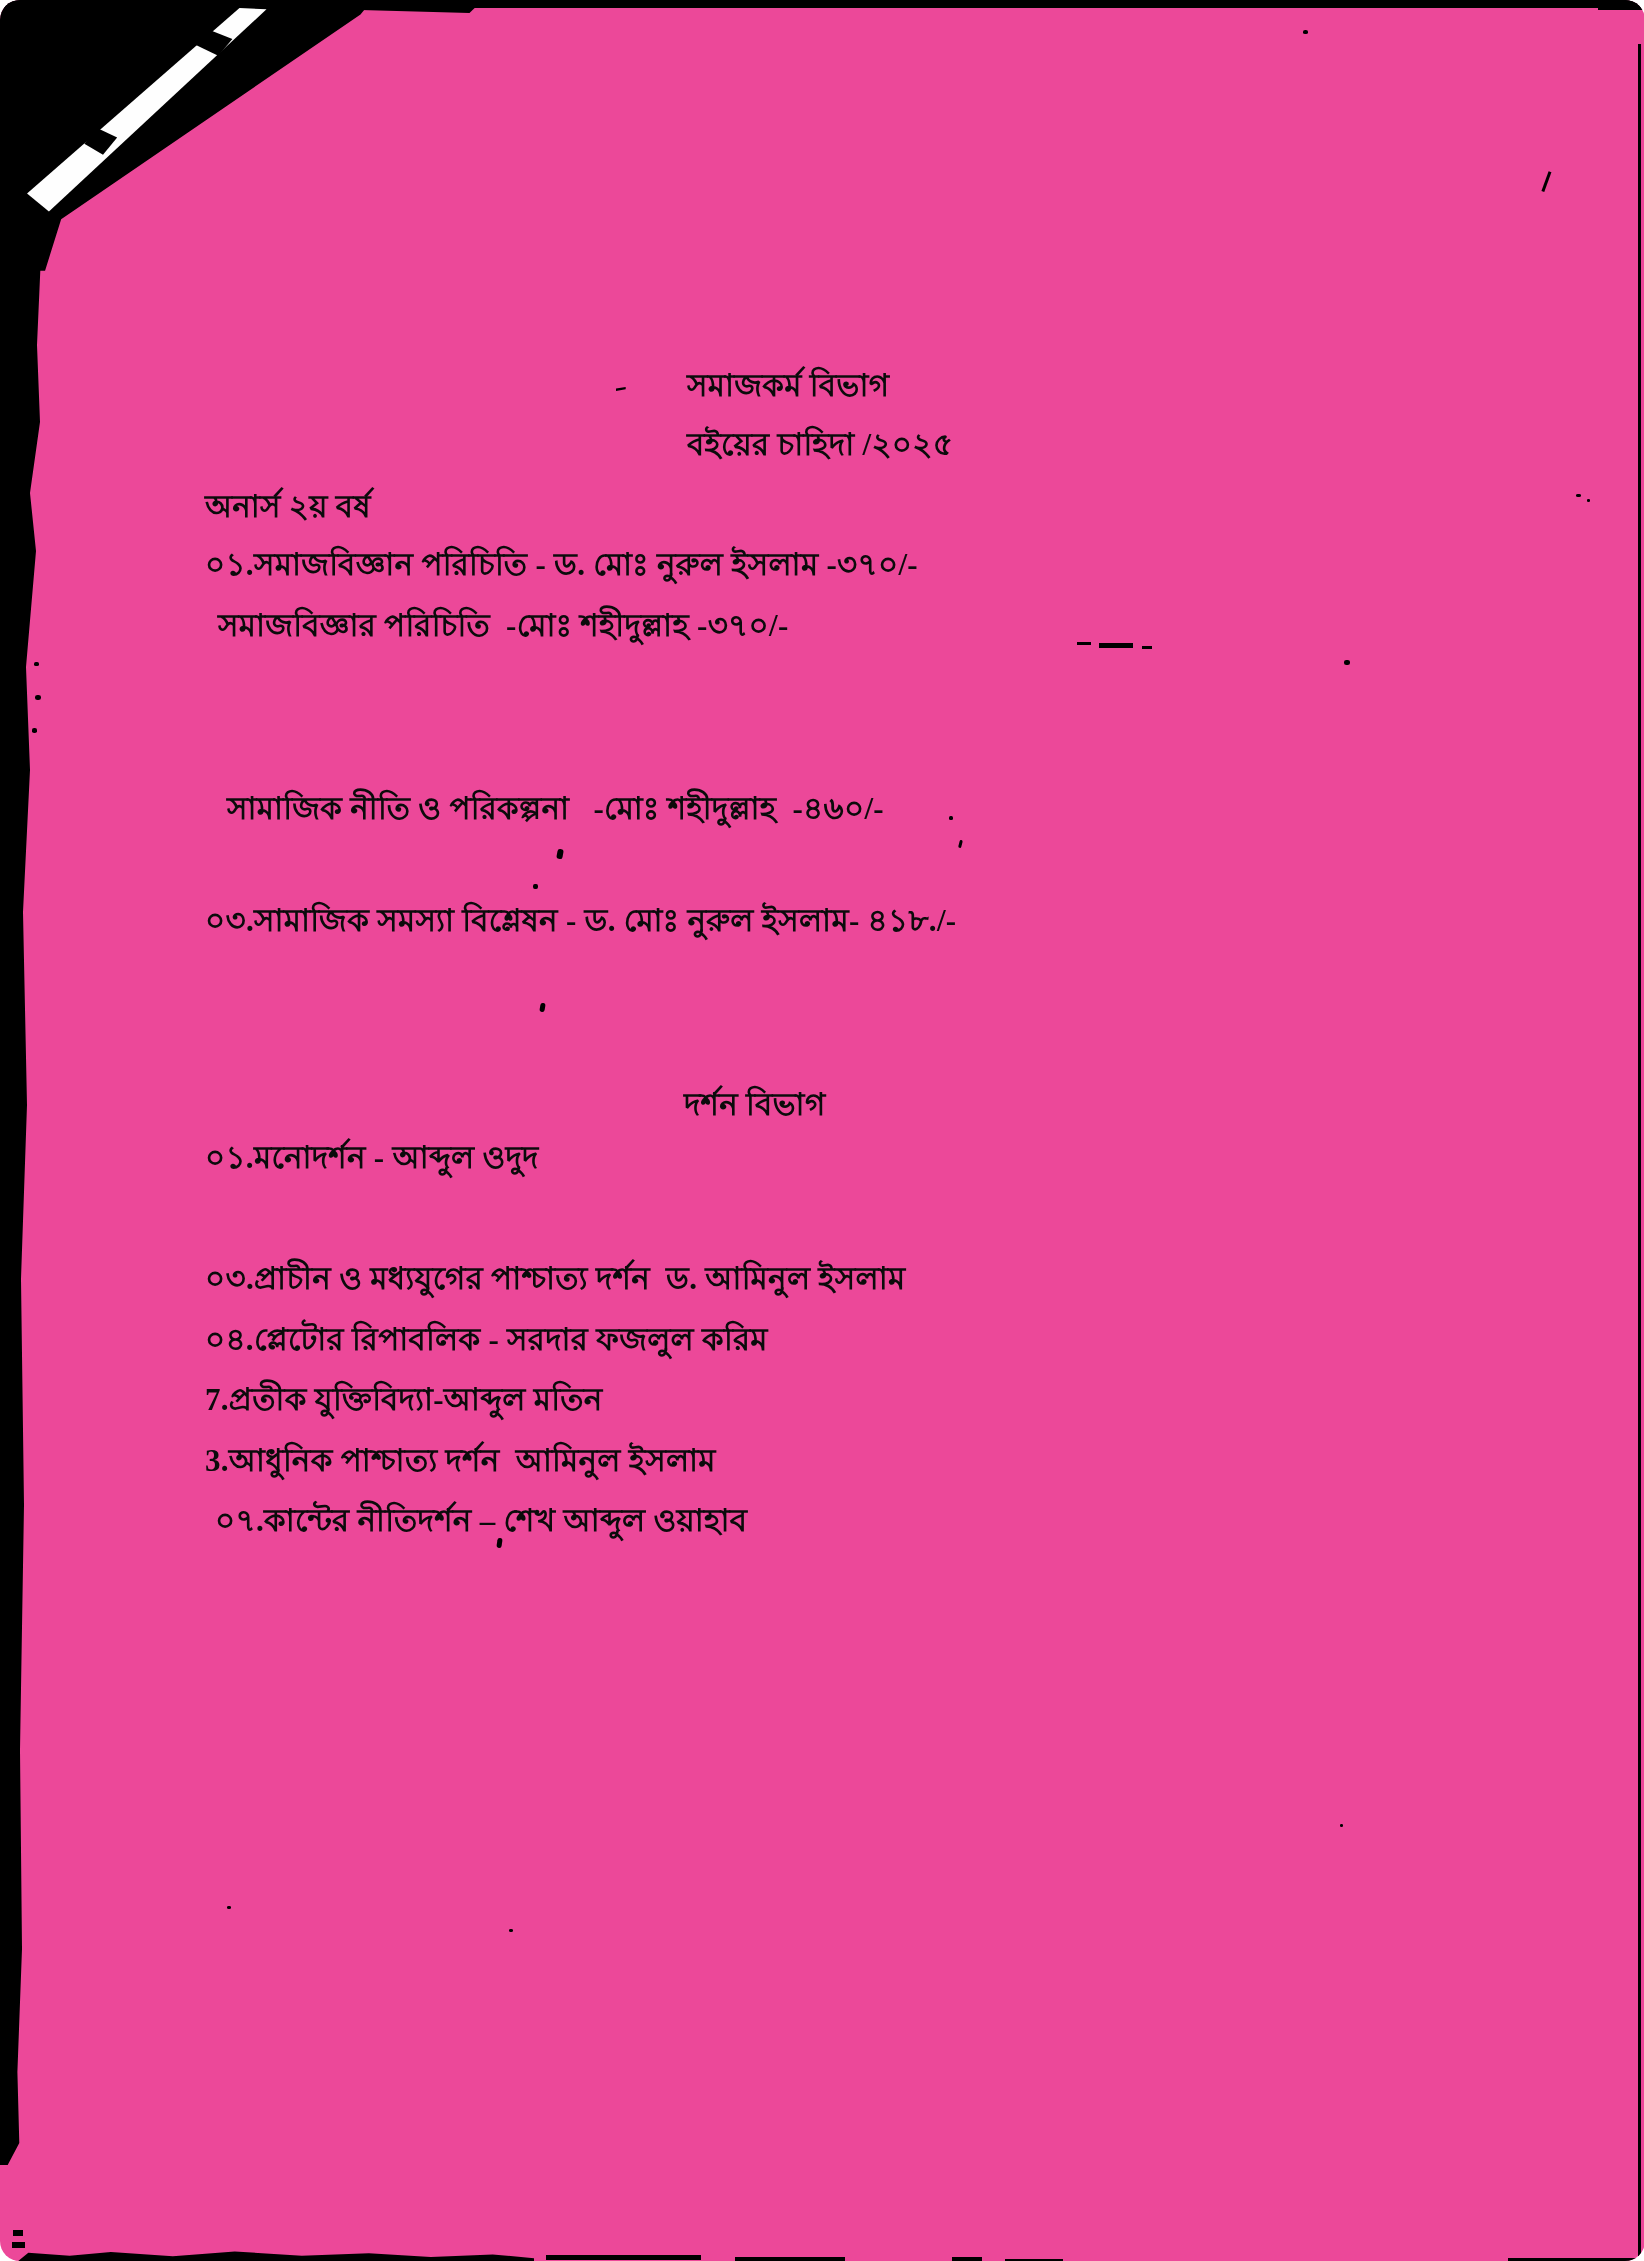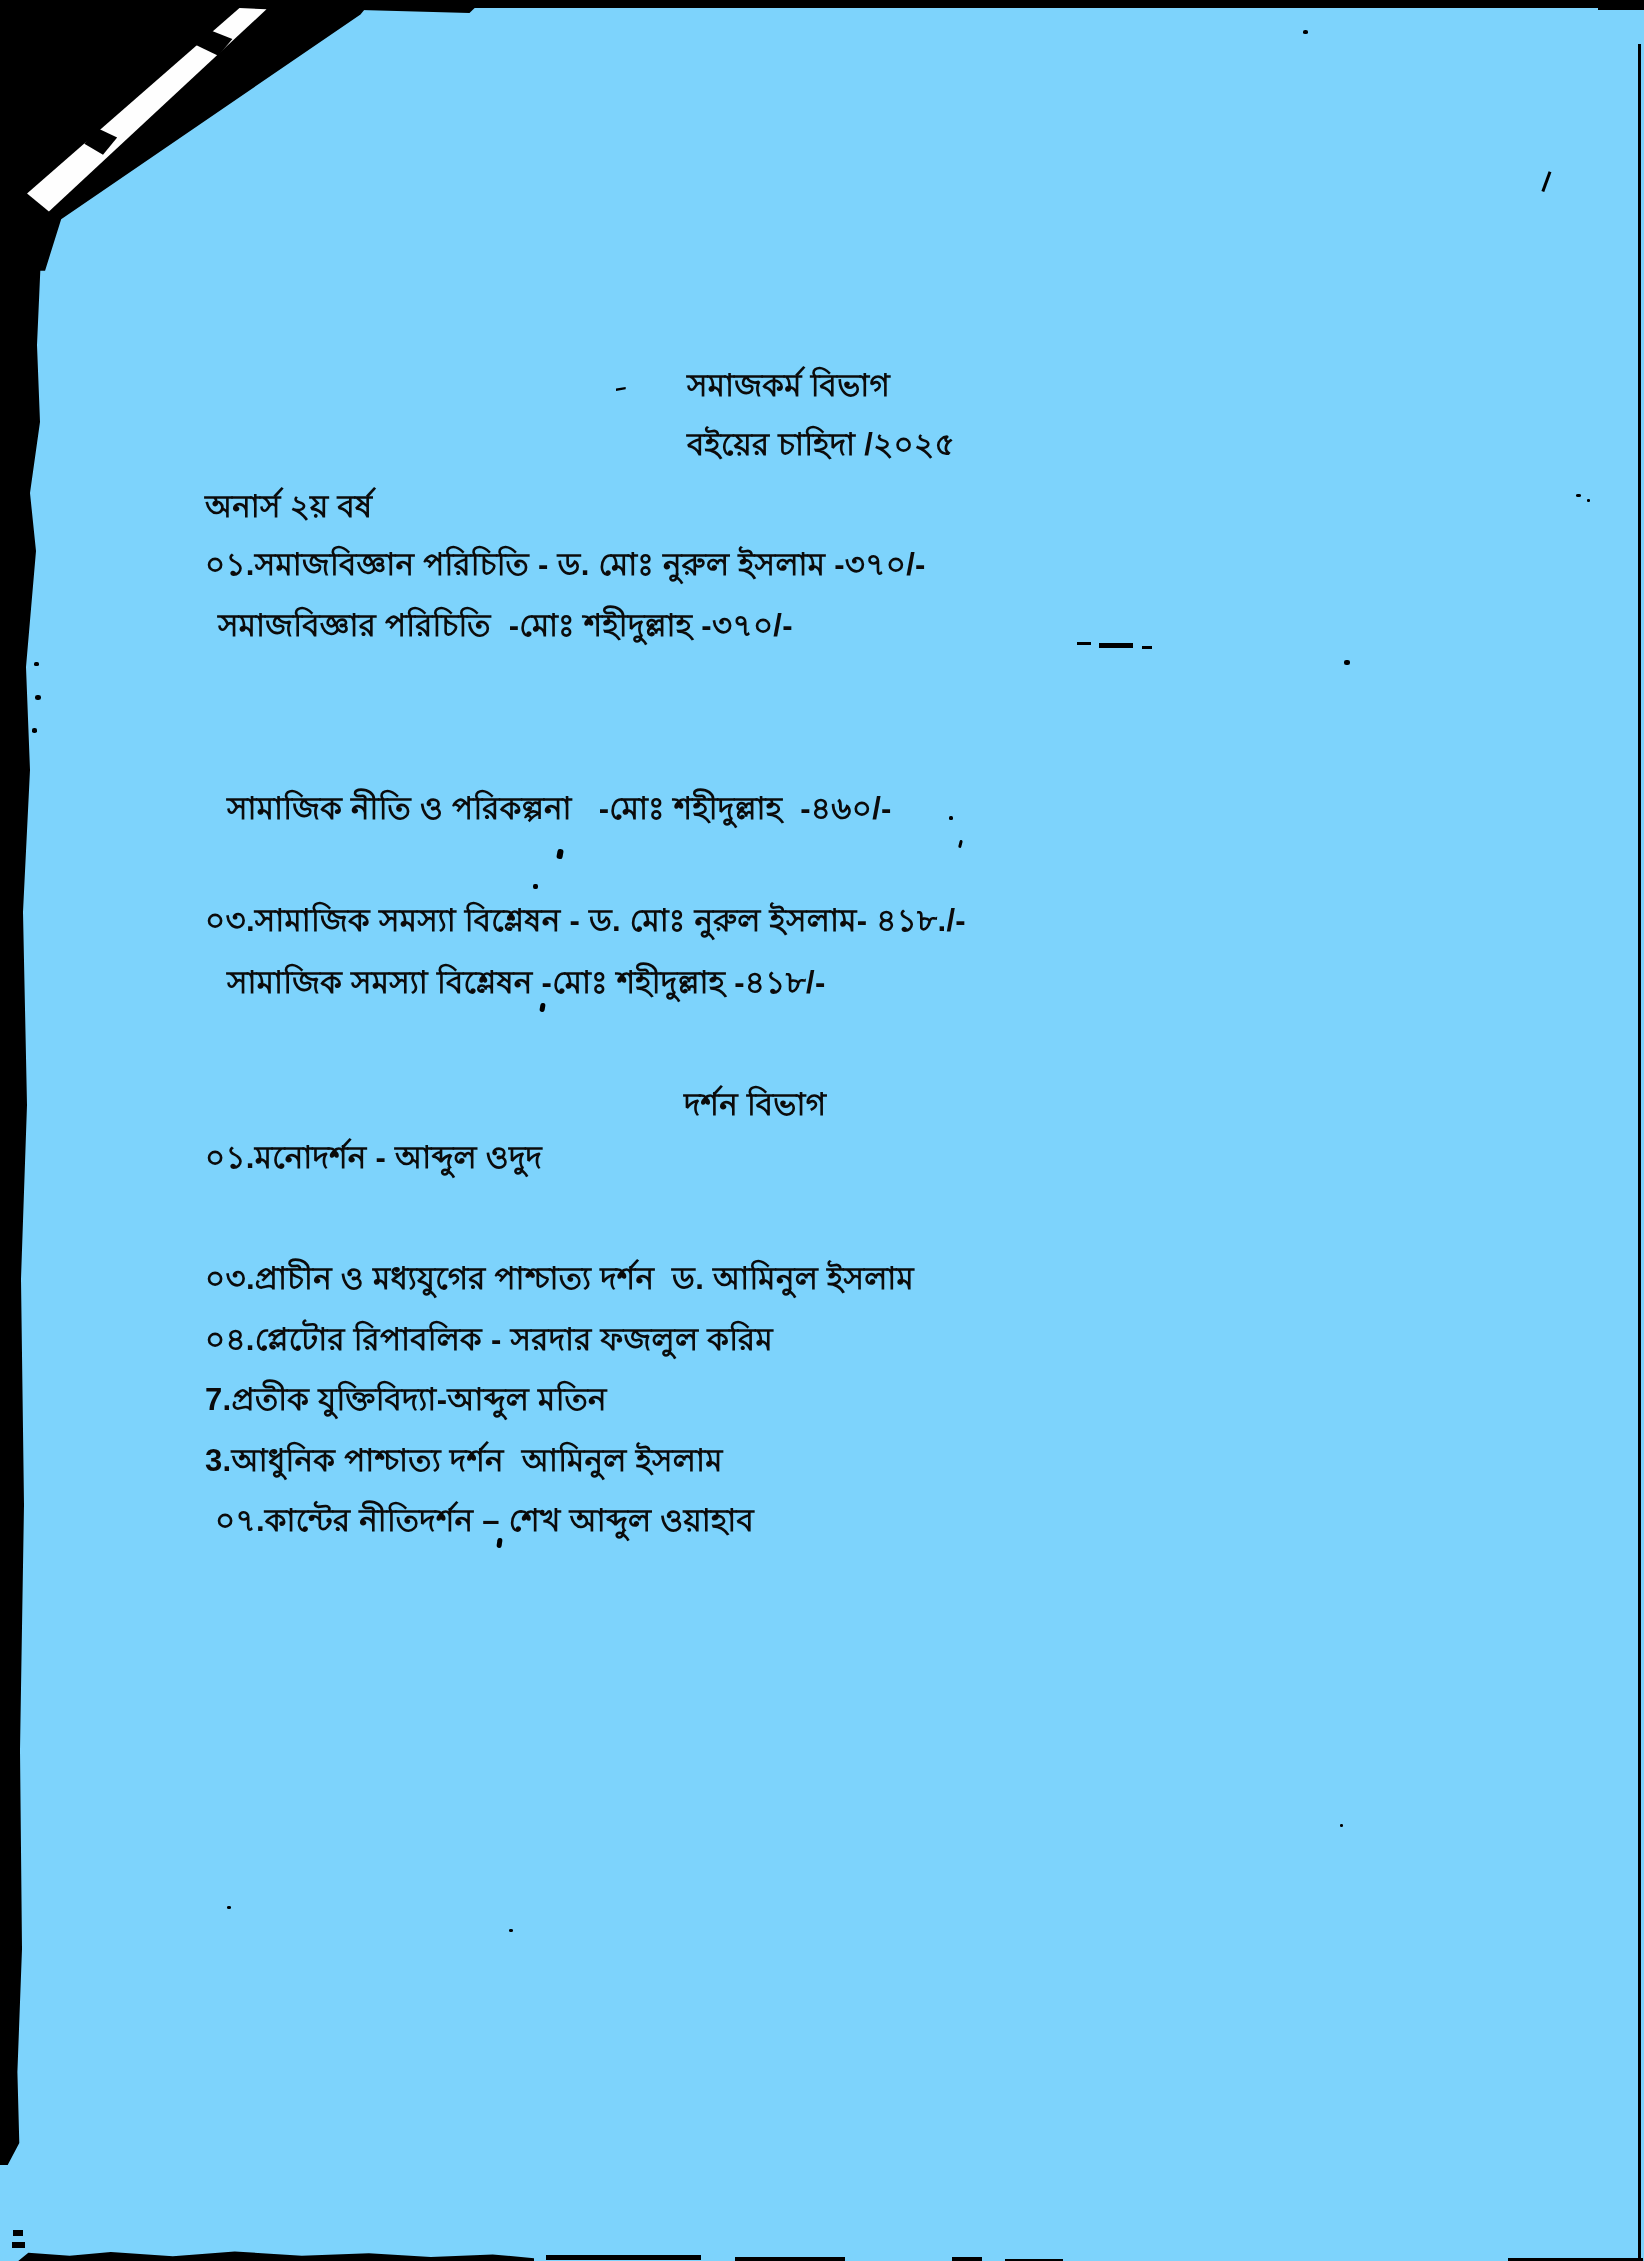--- a/index.html
+++ b/index.html
@@ -1,21 +1,22 @@
 <!DOCTYPE html>
 <html style="font-size:10.3px"><head>
 <meta charset="utf-8">
 <style>
   * { margin:0; padding:0; box-sizing:border-box; }
   html,body { background:#ffffff; }
   .page {
     position:relative; width:1645px; height:2261px;
-    background:#7dd3fc; overflow:hidden;
-    font-family:Liberation Sans, sans-serif;
+    background:#ec4899; overflow:hidden;
+    font-family:Liberation Serif, serif;
     color:#0b0b0b;
+    border-radius:20px;
   }
   .t {
     position:absolute;
     font-size:31px; font-weight:700;
     letter-spacing:0.3px; white-space:pre;
     color:#0b0b0b;
   }
   .art { position:absolute; background:#000; }
   .speck { position:absolute; background:#000; border-radius:40%; }
 </style>
@@ -75,21 +76,20 @@
   <div class="t" style="left:687px; top:361px;">সমাজকর্ম বিভাগ</div>
   <div class="t" style="left:687px; top:420px;">বইয়ের চাহিদা /২০২৫</div>
   <div class="t" style="left:205px; top:482px;">অনার্স ২য় বর্ষ</div>
 
   <div class="t" style="left:205px; top:540px;">০১.সমাজবিজ্ঞান পরিচিতি - ড. মোঃ নুরুল ইসলাম -৩৭০/-</div>
   <div class="t" style="left:218px; top:601px;">সমাজবিজ্ঞার পরিচিতি  -মোঃ শহীদুল্লাহ -৩৭০/-</div>
 
   <div class="t" style="left:227px; top:784px;">সামাজিক নীতি ও পরিকল্পনা   -মোঃ শহীদুল্লাহ  -৪৬০/-</div>
 
   <div class="t" style="left:205px; top:896px;">০৩.সামাজিক সমস্যা বিশ্লেষন - ড. মোঃ নুরুল ইসলাম- ৪১৮./-</div>
-  <div class="t" style="left:227px; top:958px;">সামাজিক সমস্যা বিশ্লেষন -মোঃ শহীদুল্লাহ -৪১৮/-</div>
 
   <div class="t" style="left:684px; top:1080px;">দর্শন বিভাগ</div>
 
   <div class="t" style="left:205px; top:1133px;">০১.মনোদর্শন - আব্দুল ওদুদ</div>
   <div class="t" style="left:205px; top:1254px;">০৩.প্রাচীন ও মধ্যযুগের পাশ্চাত্য দর্শন  ড. আমিনুল ইসলাম</div>
   <div class="t" style="left:205px; top:1315px;">০৪.প্লেটোর রিপাবলিক - সরদার ফজলুল করিম</div>
   <div class="t" style="left:205px; top:1375px;">7.প্রতীক যুক্তিবিদ্যা-আব্দুল মতিন</div>
   <div class="t" style="left:205px; top:1436px;">3.আধুনিক পাশ্চাত্য দর্শন  আমিনুল ইসলাম</div>
   <div class="t" style="left:215px; top:1496px;">০৭.কান্টের নীতিদর্শন – শেখ আব্দুল ওয়াহাব</div>
 

